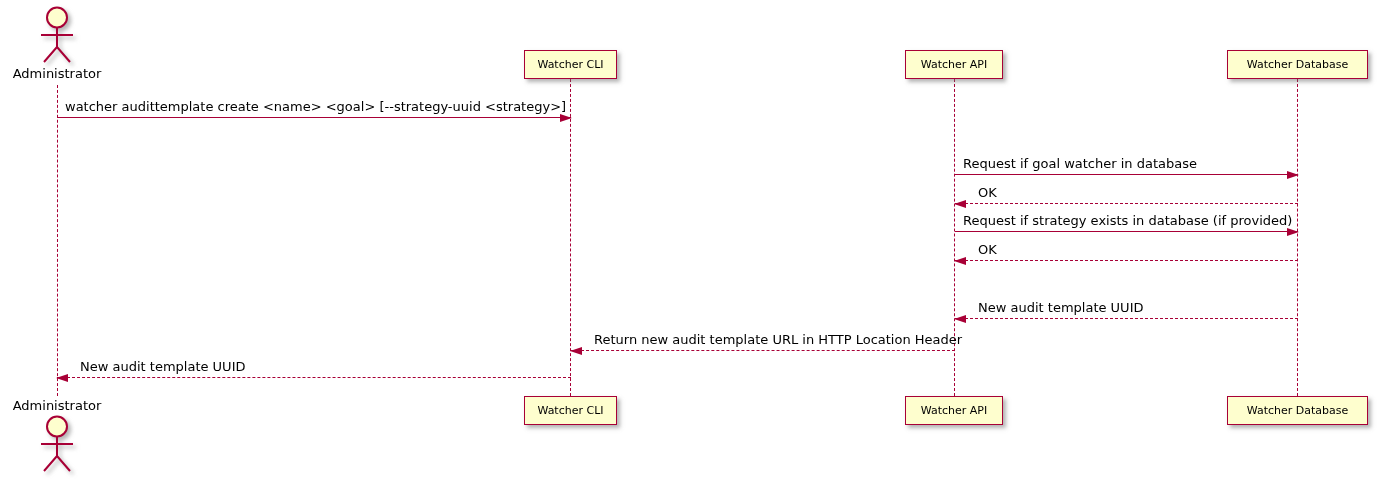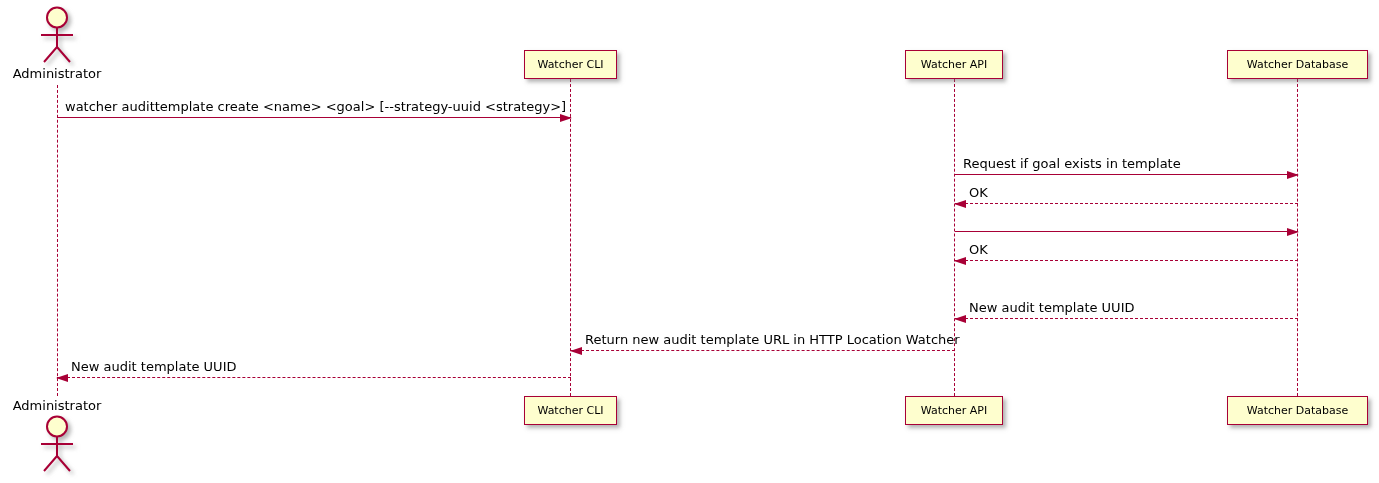--- a/index.html
+++ b/index.html
@@ -52,21 +52,21 @@
   
   .message { position:absolute; height:22px; }
   .msg-label {
     position:absolute;
     bottom:4px;
     left:8px;
     font-size:13px;
     color:var(--text);
     white-space:nowrap;
   }
-  .leftward .msg-label { left:14px; }
+  .leftward .msg-label { left:23px; }
   .msg-line {
     position:absolute;
     left:0; right:0; bottom:0;
     height:0;
     border-top:1.5px solid var(--line);
   }
   .dashed .msg-line { border-top-width:1px; border-top-style:dashed; }
   .msg-arrow {
     position:absolute;
     bottom:-4px;
@@ -112,51 +112,52 @@
   <div class="pbox" style="left:1227px; top:396px; width:141px;">Watcher Database</div>
 
   <div class="message rightward solid" style="left:57px; top:96px; width:514px;">
     <div class="msg-label">watcher audittemplate create &lt;name&gt; &lt;goal&gt; [--strategy-uuid &lt;strategy&gt;]</div>
     <div class="msg-line"></div>
     <div class="msg-arrow"></div>
   </div>
 
 
   <div class="message rightward solid" style="left:955px; top:153px; width:343px;">
-    <div class="msg-label">Request if goal exists in template</div>
+    <div class="msg-label">Request if goal watcher in database</div>
     <div class="msg-line"></div>
     <div class="msg-arrow"></div>
   </div>
 
   <div class="message leftward dashed" style="left:955px; top:182px; width:343px;">
     <div class="msg-label">OK</div>
     <div class="msg-line"></div>
     <div class="msg-arrow"></div>
   </div>
 
   <div class="message rightward solid" style="left:955px; top:210px; width:343px;">
+    <div class="msg-label">Request if strategy exists in database (if provided)</div>
     <div class="msg-line"></div>
     <div class="msg-arrow"></div>
   </div>
 
   <div class="message leftward dashed" style="left:955px; top:239px; width:343px;">
     <div class="msg-label">OK</div>
     <div class="msg-line"></div>
     <div class="msg-arrow"></div>
   </div>
 
 
   <div class="message leftward dashed" style="left:955px; top:297px; width:343px;">
     <div class="msg-label">New audit template UUID</div>
     <div class="msg-line"></div>
     <div class="msg-arrow"></div>
   </div>
 
   <div class="message leftward dashed" style="left:571px; top:329px; width:384px;">
-    <div class="msg-label">Return new audit template URL in HTTP Location Watcher</div>
+    <div class="msg-label">Return new audit template URL in HTTP Location Header</div>
     <div class="msg-line"></div>
     <div class="msg-arrow"></div>
   </div>
 
   <div class="message leftward dashed" style="left:57px; top:356px; width:514px;">
     <div class="msg-label">New audit template UUID</div>
     <div class="msg-line"></div>
     <div class="msg-arrow"></div>
   </div>
 

